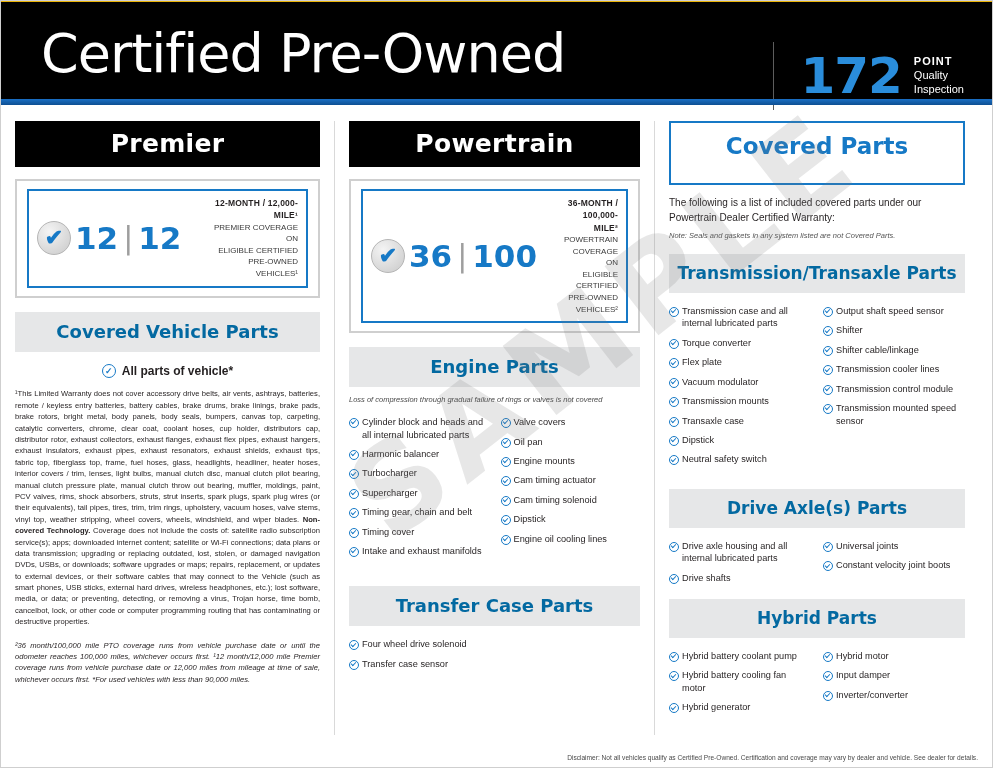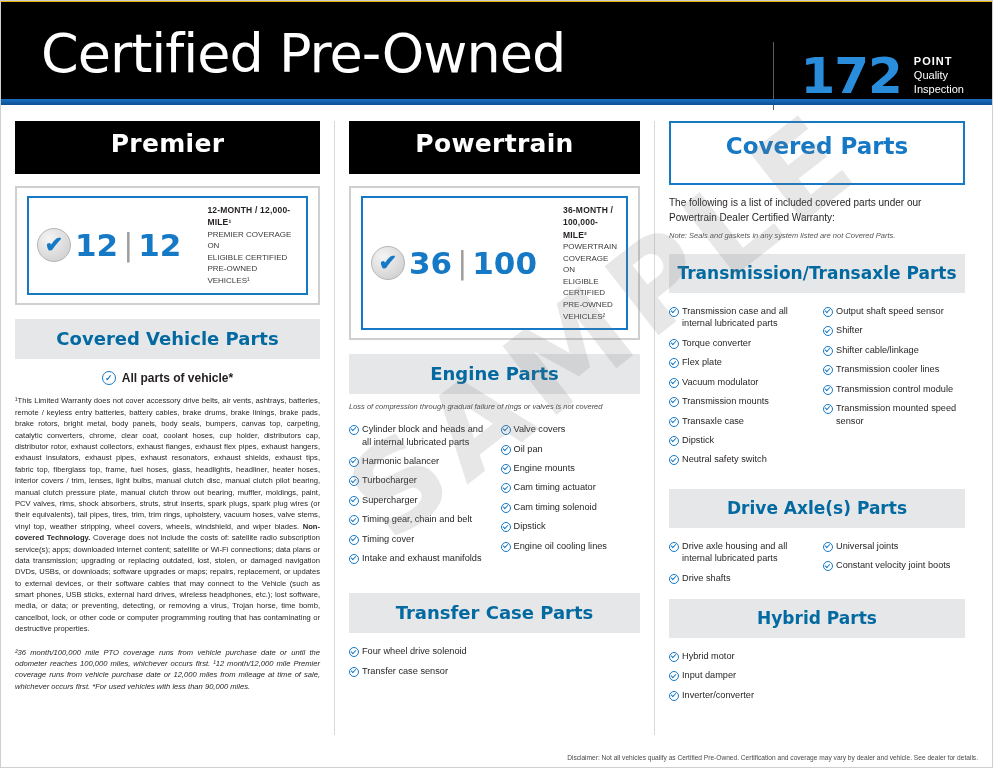--- a/index.html
+++ b/index.html
@@ -77,21 +77,21 @@
   .col-powertrain { width: 320px; padding: 0 14px; border-right:1px solid #d9d9d9; }
   .col-covered { width: 310px; padding-left: 14px; }
 
   .black-banner {
     background:#000000;
     color:#ffffff;
     text-align:center;
     font-size: 25px;
     font-weight: bold;
     font-family: "DejaVu Sans", sans-serif;
-    padding: 8px 0 16px 0;
+    padding: 8px 0 9px 0;
     letter-spacing: .3px;
   }
 
   
   .badge-box {
     border: 2px solid #cfcfcf;
     margin-top: 12px;
     padding: 8px 10px;
     display:flex;
     align-items:center;
@@ -113,21 +113,21 @@
   }
   .check-circle span { color:#1679c6; font-size: 22px; font-weight:bold; line-height:1; }
   .badge-nums {
     display:flex; align-items:center;
     color:#1679c6;
     font-family:"DejaVu Sans", sans-serif;
     font-size: 31px; font-weight:bold;
     line-height:1;
   }
   .badge-nums .sep { color:#9e9e9e; font-weight:400; margin:0 5px; font-size:30px; }
-  .badge-text { margin-left: 26px; font-size: 8px; line-height:1.45; color:#3a3a3a; }
+  .badge-text { margin-left: 26px; font-size: 8px; line-height:1.45; color:#3a3a3a;text-align:right; }
   .badge-text .bold { font-weight:bold; font-size:8.5px; color:#231f20; letter-spacing:.2px; }
 
   
   .grey-head {
     background:#e6e7e8;
     color:#0369a1;
     text-align:center;
     font-weight:bold;
     font-family:"DejaVu Sans", sans-serif;
     font-size: 18px;
@@ -397,20 +397,27 @@
             <li>Universal joints</li>
             <li>Constant velocity joint boots</li>
           </ul>
         </div>
       </div>
 
       <div class="grey-head small" style="margin-top:8px;">Hybrid Parts</div>
       <div class="list-2col">
         <div class="list-col">
           <ul class="bl">
+            <li>Hybrid battery coolant pump</li>
+            <li>Hybrid battery cooling fan motor</li>
+            <li>Hybrid generator</li>
+          </ul>
+        </div>
+        <div class="list-col">
+          <ul class="bl">
             <li>Hybrid motor</li>
             <li>Input damper</li>
             <li>Inverter/converter</li>
           </ul>
         </div>
       </div>
     </div>
 
   </div>
 

